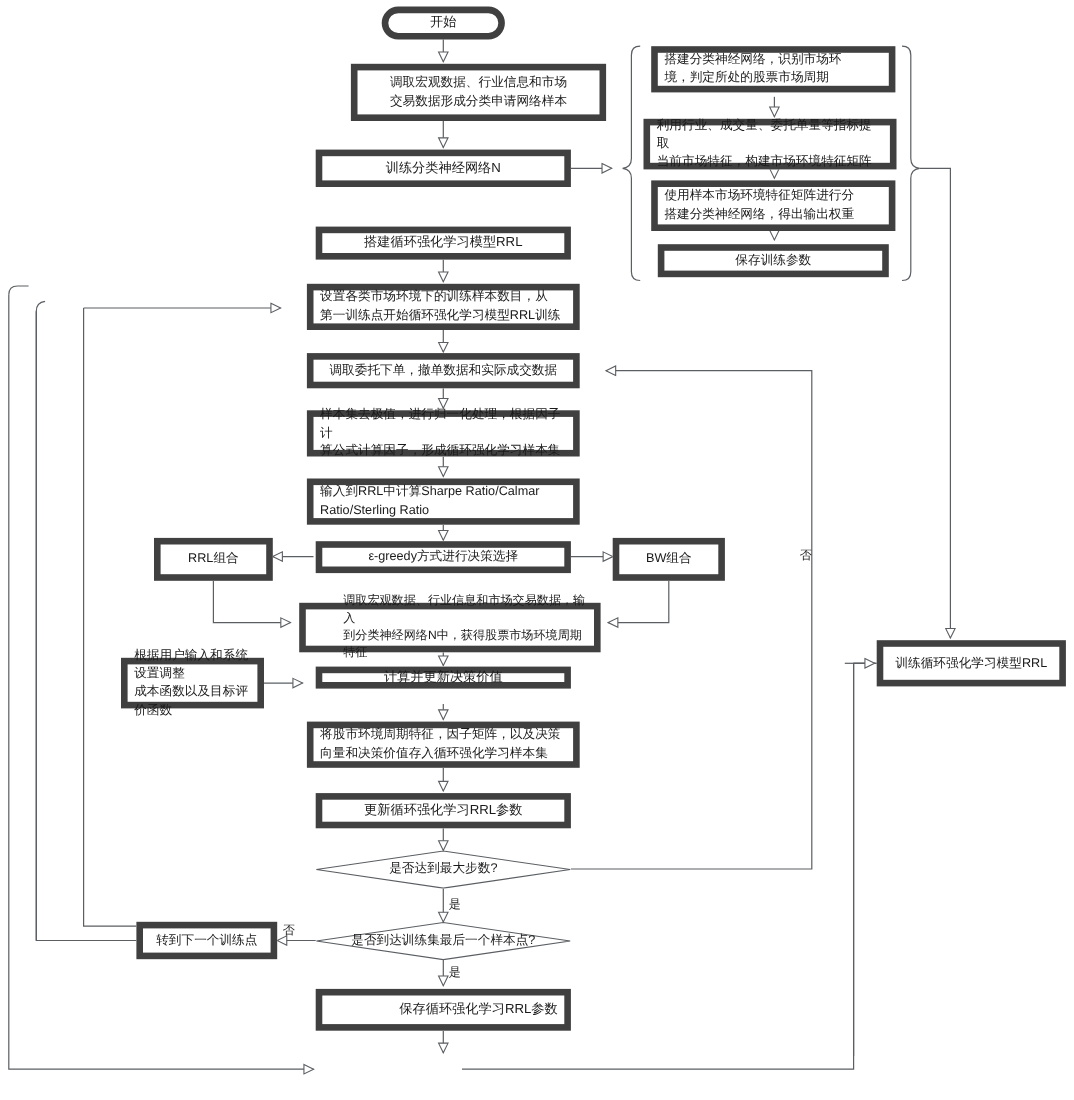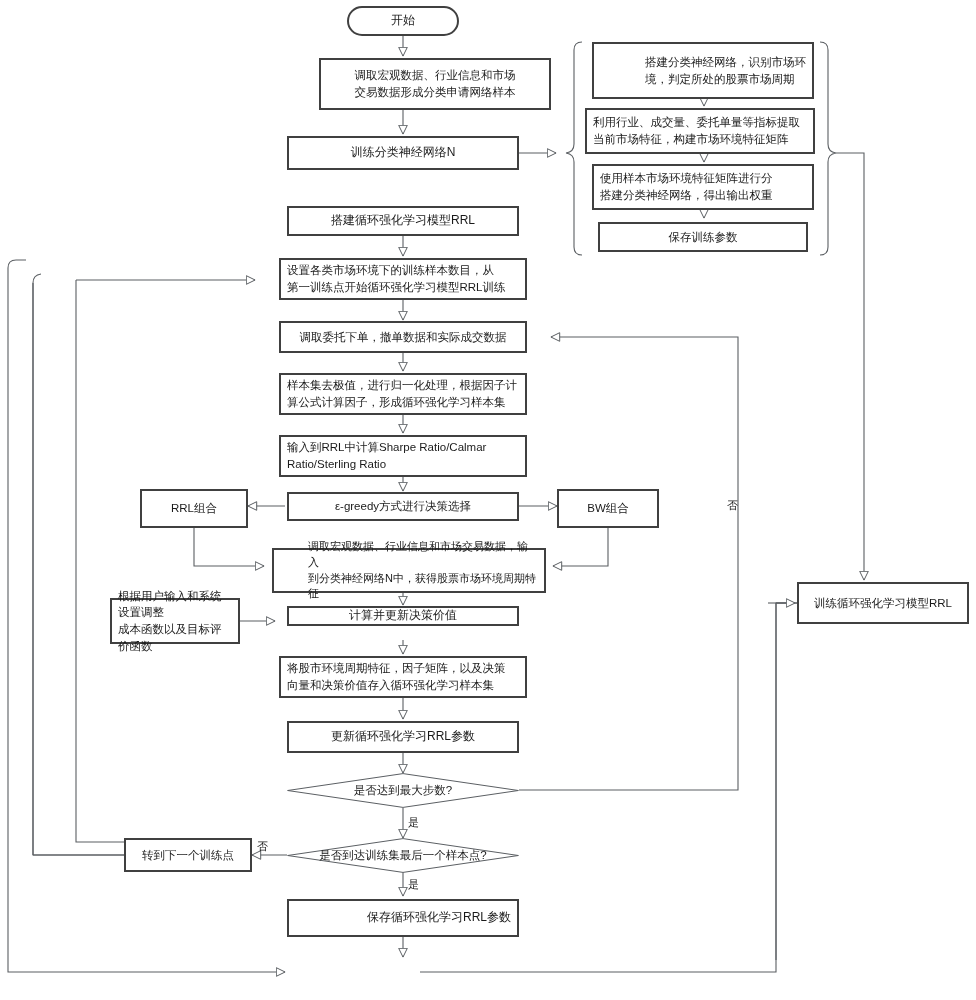--- a/index.html
+++ b/index.html
@@ -13,21 +13,21 @@
   #canvas {
     position: relative;
     width: 976px;
     height: 1000px;
     background: #ffffff;
     overflow: hidden;
   }
   .node {
     position: absolute;
     box-sizing: border-box;
-    border: 2px solid #404040;
+    border: 6px solid #404040;
     background: #ffffff;
     color: #1a1a1a;
     display: flex;
     align-items: center;
     justify-content: center;
     text-align: center;
     line-height: 1.45;
     padding: 2px 6px;
     white-space: pre-line;
     z-index: 3;
@@ -247,21 +247,21 @@
   </div>
 
   <div class="node f12" style="left:287px; top:899px; width:232px; height:38px;justify-content:flex-end;">
     <span>保存循环强化学习RRL参数</span>
   </div>
 
   <div class="node terminator f12" style="left:287px; top:1012px; width:232px; height:32px;">
     <span>结束</span>
   </div>
 
-  <div class="node f115 left-align" style="left:592px; top:42px; width:222px; height:57px;justify-content:flex-end;">
+  <div class="node f115 left-align" style="left:592px; top:42px; width:222px; height:42px;">
     <span>搭建分类神经网络，识别市场环
 境，判定所处的股票市场周期</span>
   </div>
 
   <div class="node f115 left-align" style="left:585px; top:108px; width:230px; height:46px;">
     <span>利用行业、成交量、委托单量等指标提取
 当前市场特征，构建市场环境特征矩阵</span>
   </div>
 
   <div class="node f115 left-align" style="left:592px; top:164px; width:222px; height:46px;">

